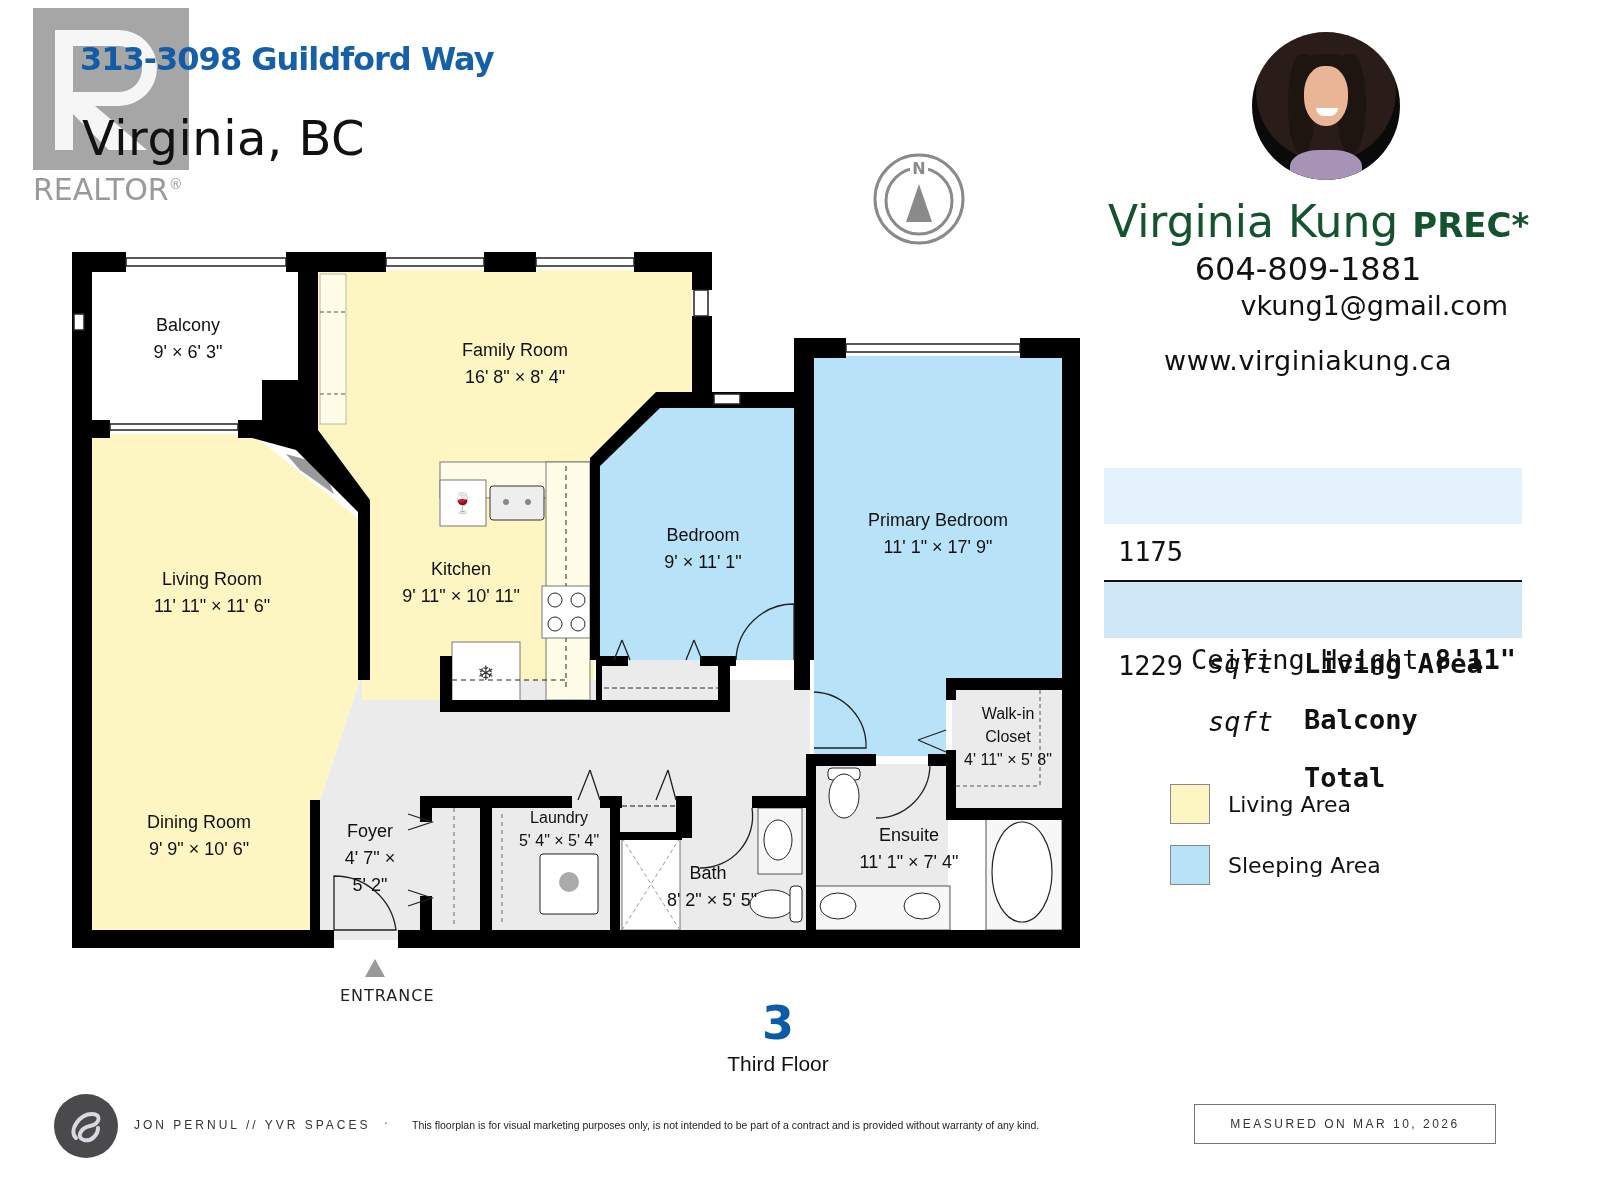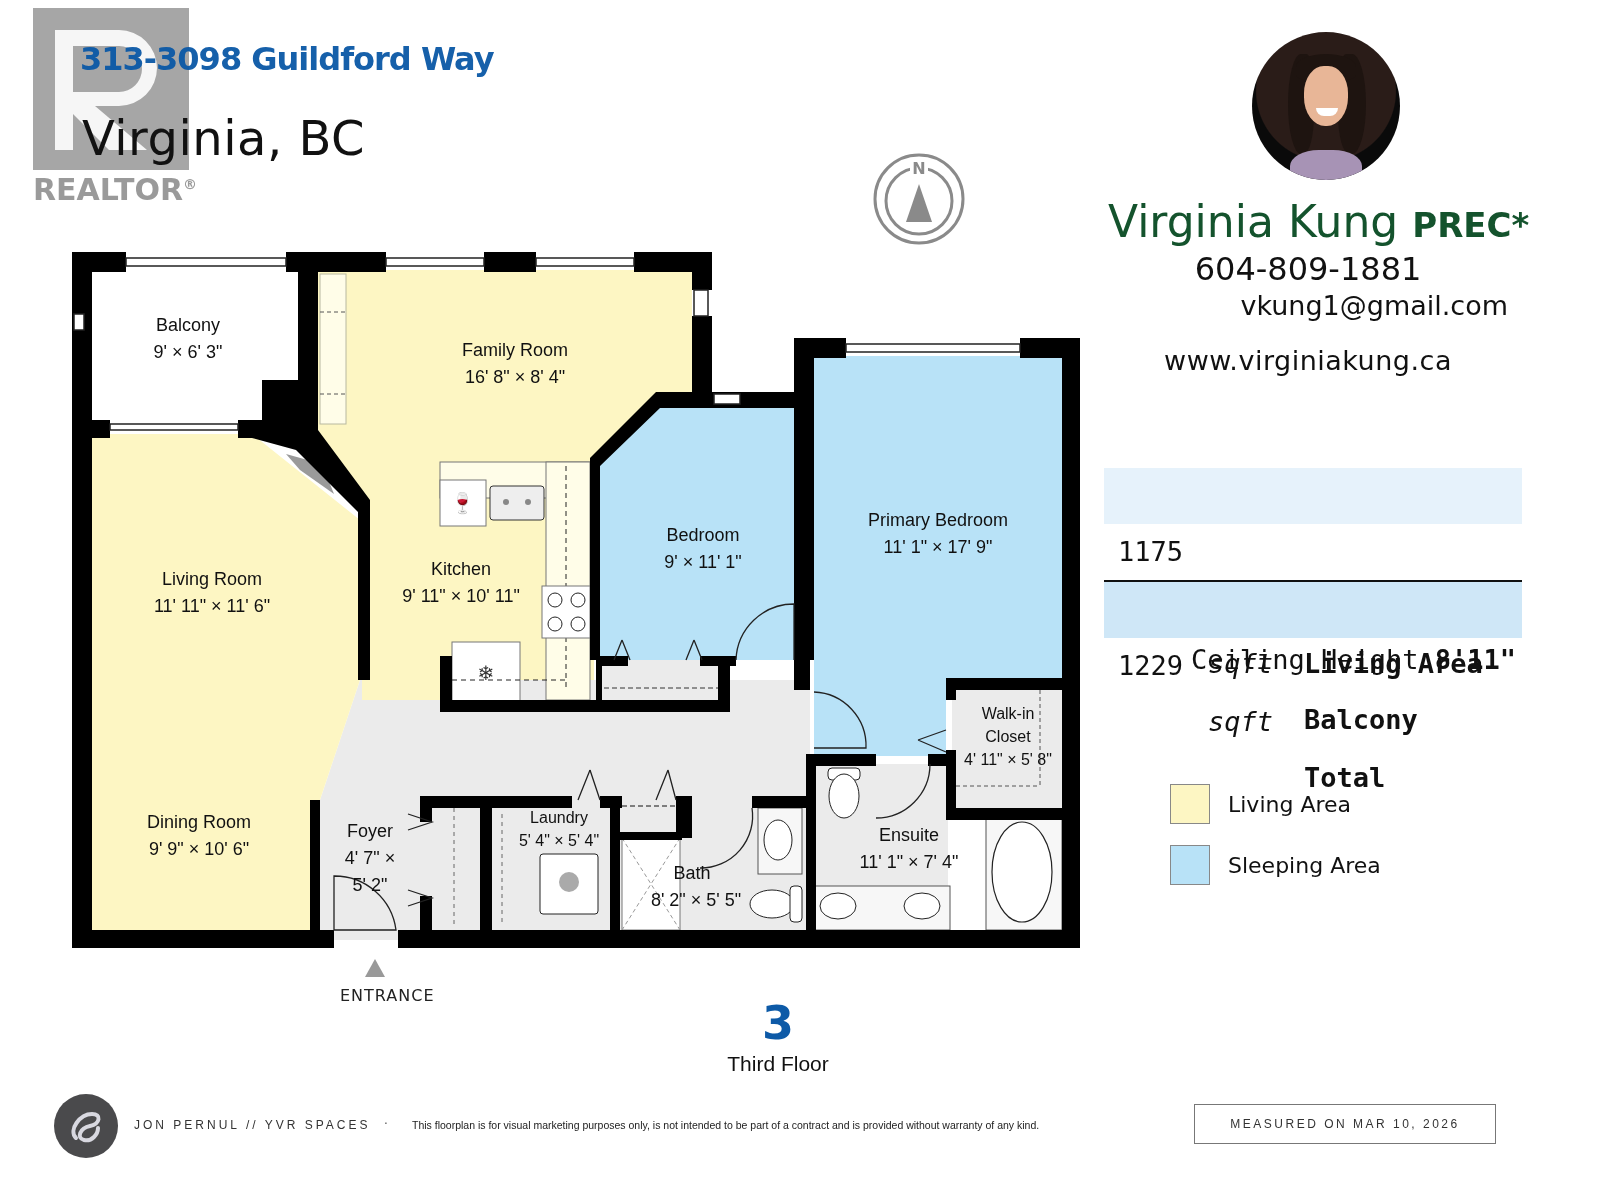--- a/index.html
+++ b/index.html
@@ -1,20 +1,20 @@
 <!DOCTYPE html>
 <html><head>
 <meta charset="utf-8">
 <style>
   html, body { margin: 0; padding: 0; background: #ffffff; }
   body { width: 1600px; height: 1200px; position: relative; overflow: hidden; font-family: "DejaVu Sans", sans-serif; color: #111; }
   .abs { position: absolute; }
 
   
-  .realtor-logo { left: 33px; top: 8px; width: 124px; height: 200px; font-weight: bold; }
+  .realtor-logo { left: 33px; top: 8px; width: 124px; height: 200px; }
   .realtor-box { position: absolute; left: 0; top: 0; width: 156px; height: 162px; background: #a6a6a6; }
   .realtor-r { position: absolute; left: 22px; top: 22px; width: 112px; height: 120px; }
   .realtor-word { position: absolute; left: 0; top: 164px; font-family: "DejaVu Sans", sans-serif; font-size: 30px; color: #9a9a9a; letter-spacing: 0px; }
   .realtor-word sup { font-size: 14px; }
   .title { left: 80px; top: 40px; font-family: "DejaVu Sans", sans-serif; font-weight: bold; font-size: 32px; color: #0d5aa7; letter-spacing: -1px; opacity: 0.96; }
   .subtitle { left: 82px; top: 110px; font-family: "DejaVu Sans", sans-serif; font-size: 48px; color: #111; font-weight: normal; letter-spacing: 0.5px; }
 
   
   .compass { left: 872px; top: 152px; width: 94px; height: 94px; }
 
@@ -267,21 +267,21 @@
 </div>
 <div class="room-label" style="left:370px; top:818px;">
   <div>Foyer</div>
   <div>4' 7" ×</div>
   <div>5' 2"</div>
 </div>
 <div class="room-label" style="left:559px; top:806px; font-size:16px; line-height:23px;">
   <div>Laundry</div>
   <div>5' 4" × 5' 4"</div>
 </div>
-<div class="room-label" style="left:696px; top:860px;">
+<div class="room-label" style="left:712px; top:860px;">
   <div style="margin-left:-8px;">Bath</div>
   <div>8' 2" × 5' 5"</div>
 </div>
 <div class="room-label" style="left:909px; top:822px;">
   <div>Ensuite</div>
   <div>11' 1" × 7' 4"</div>
 </div>
 
 <div class="abs entrance">
   <svg width="22" height="20" viewBox="0 0 22 20">

